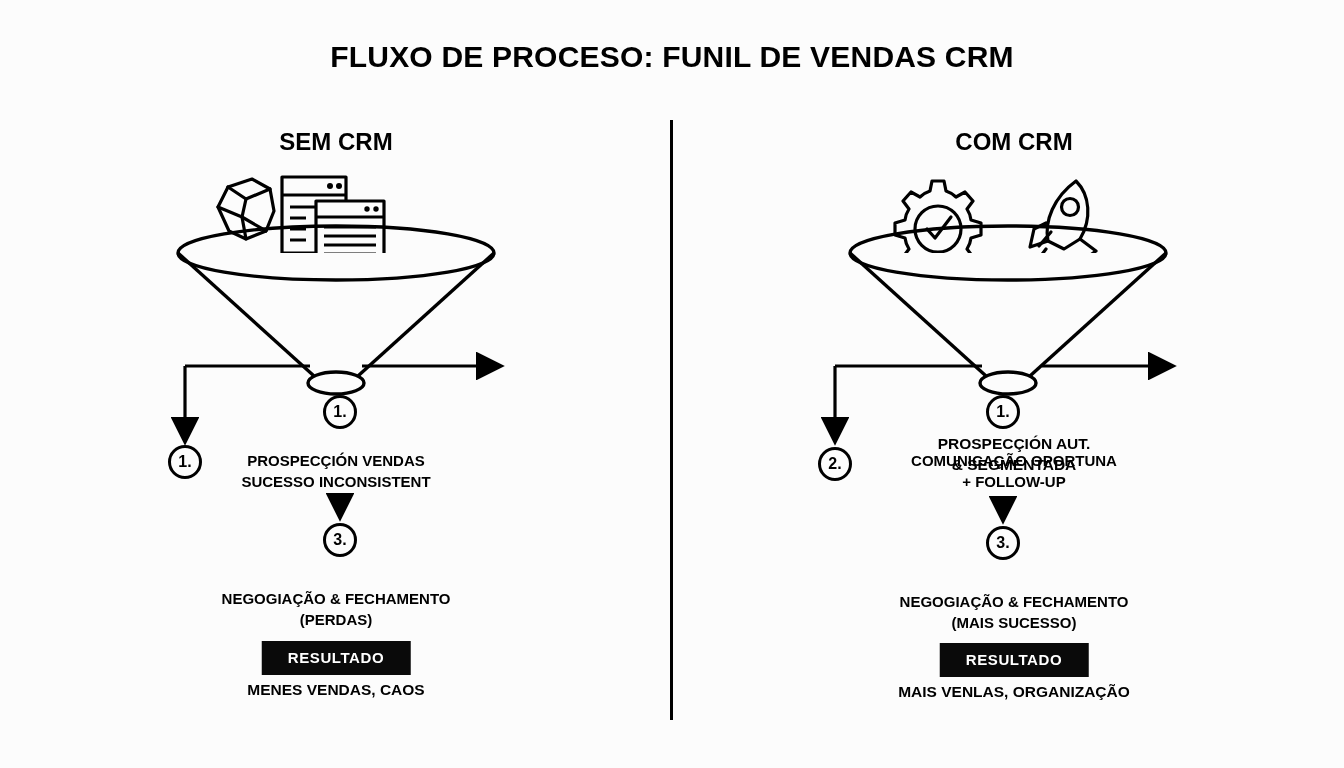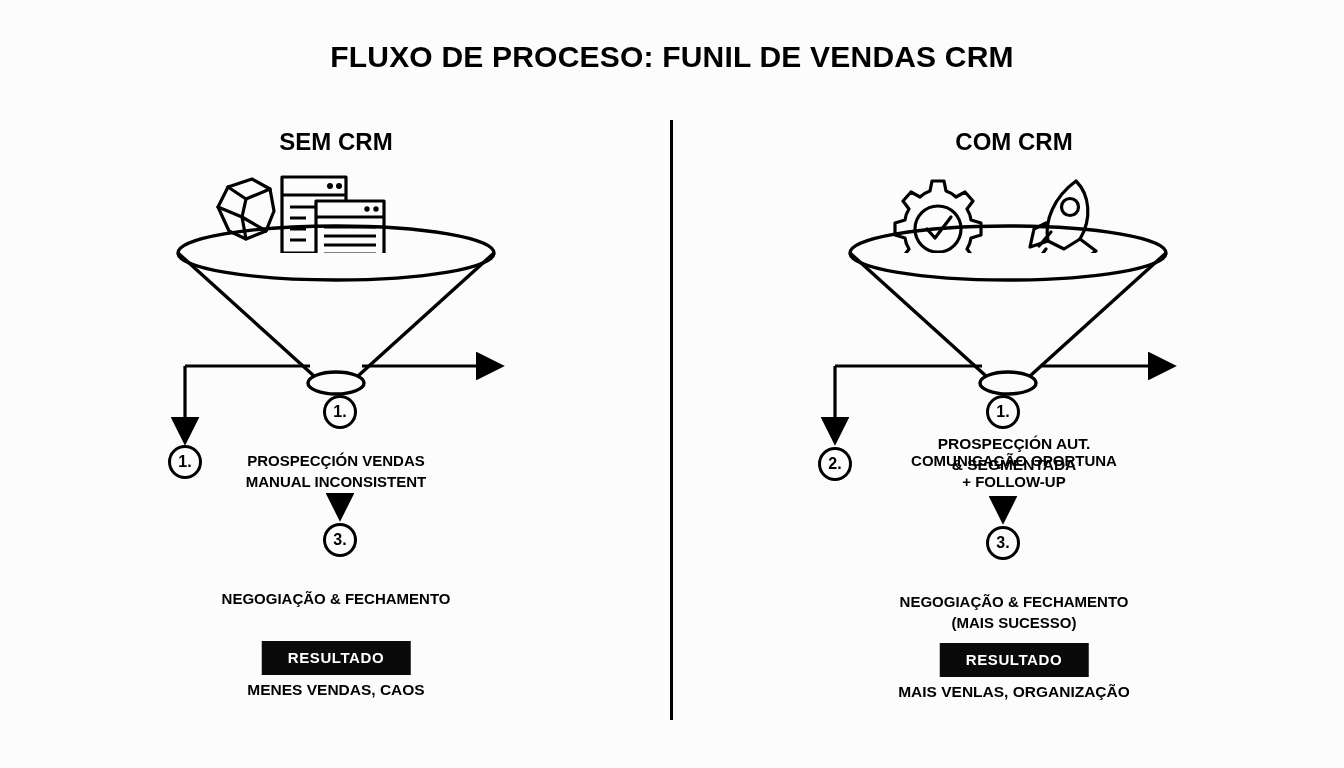--- a/index.html
+++ b/index.html
@@ -205,25 +205,26 @@
         <path d="M340 129 L340 167" marker-end="url(#ah-l)" transform="translate(0,0)"></path>
       </g>
     </svg>
 
     <div class="circle-num circle-side">1.</div>
     <div class="circle-num circle-s1">1.</div>
     <div class="circle-num circle-s3">3.</div>
 
     <div class="step-text step1-text">
       <div>PROSPECÇIÓN VENDAS</div>
-      <div>MANUAL INCONSISTENT</div>
+      <div>SUCESSO INCONSISTENT</div>
     </div>
 
     <div class="step-text step3-text">
       <div>NEGOGIAÇÃO &amp; FECHAMENTO</div>
+      <div>(PERDAS)</div>
     </div>
 
     <div class="result-badge">RESULTADO</div>
     <div class="result-text">MENES VENDAS, CAOS</div>
   </div>
 
   <div class="col col-right">
 
     <div class="col-head right-shift">COM CRM</div>
 

